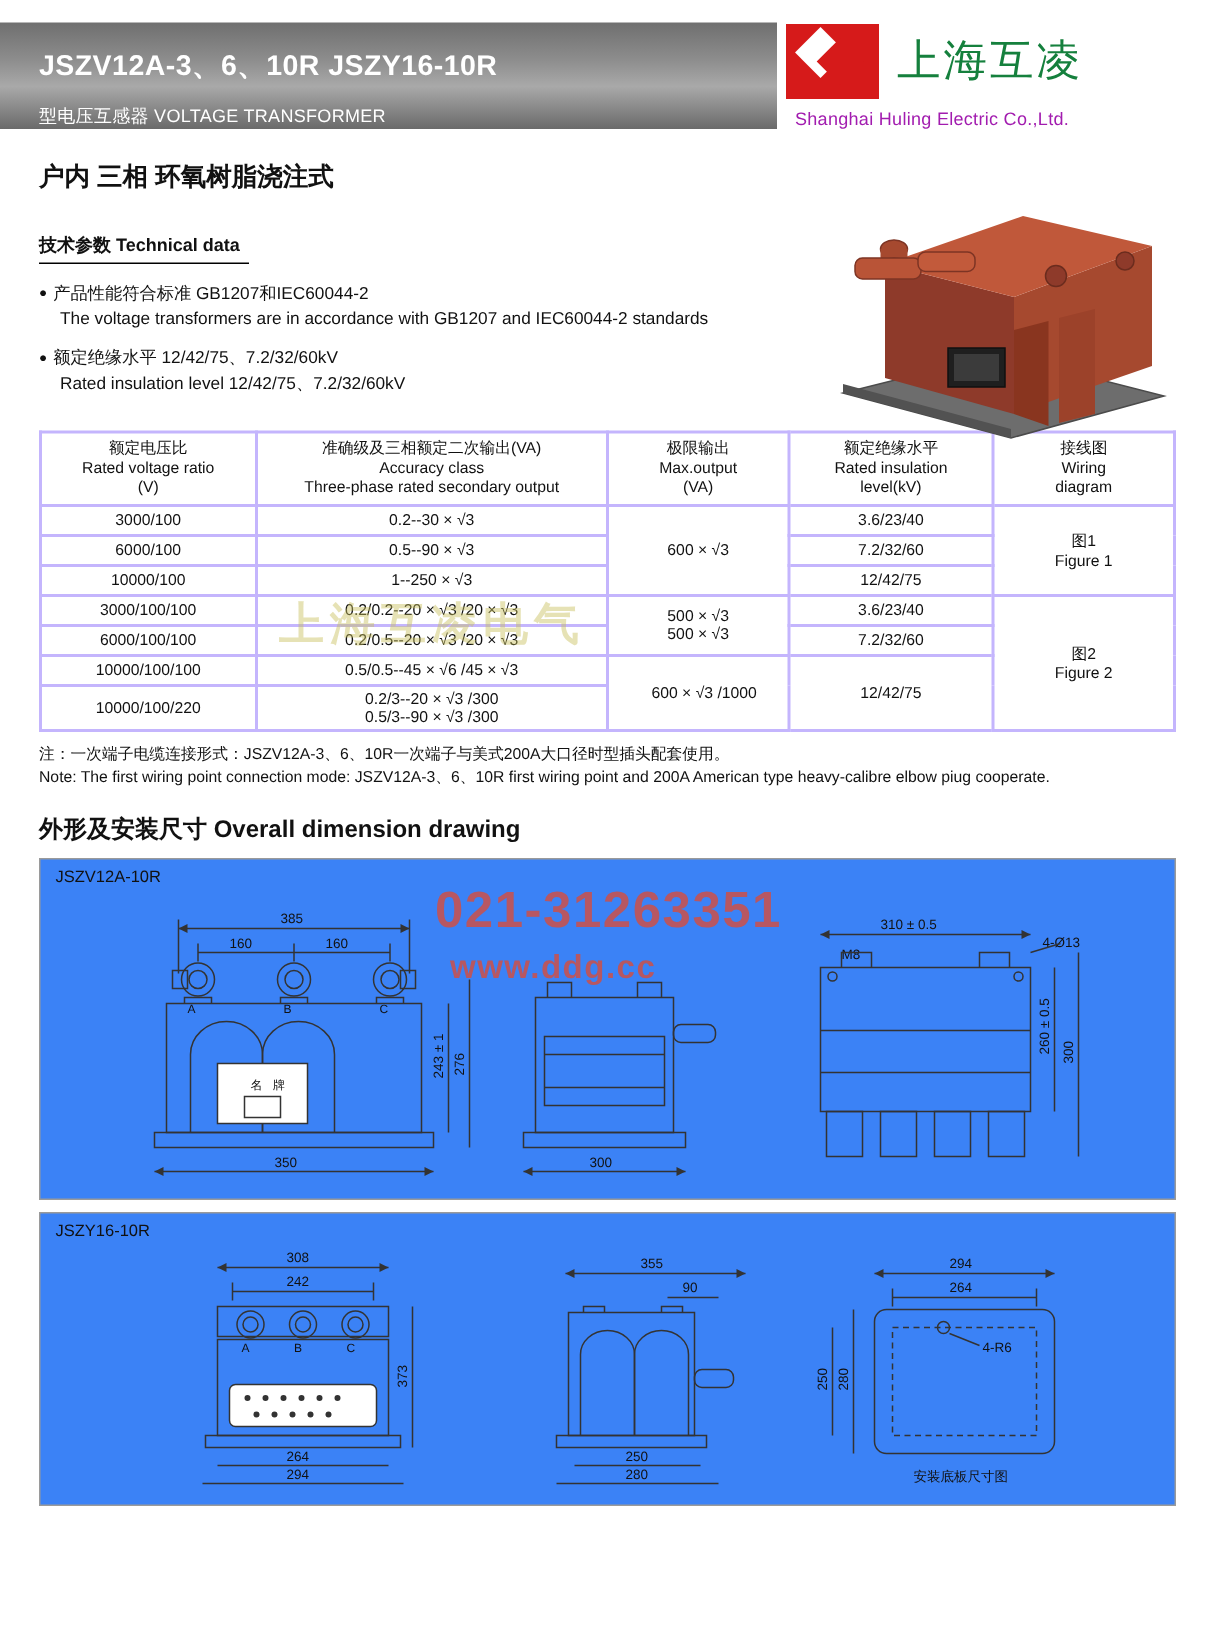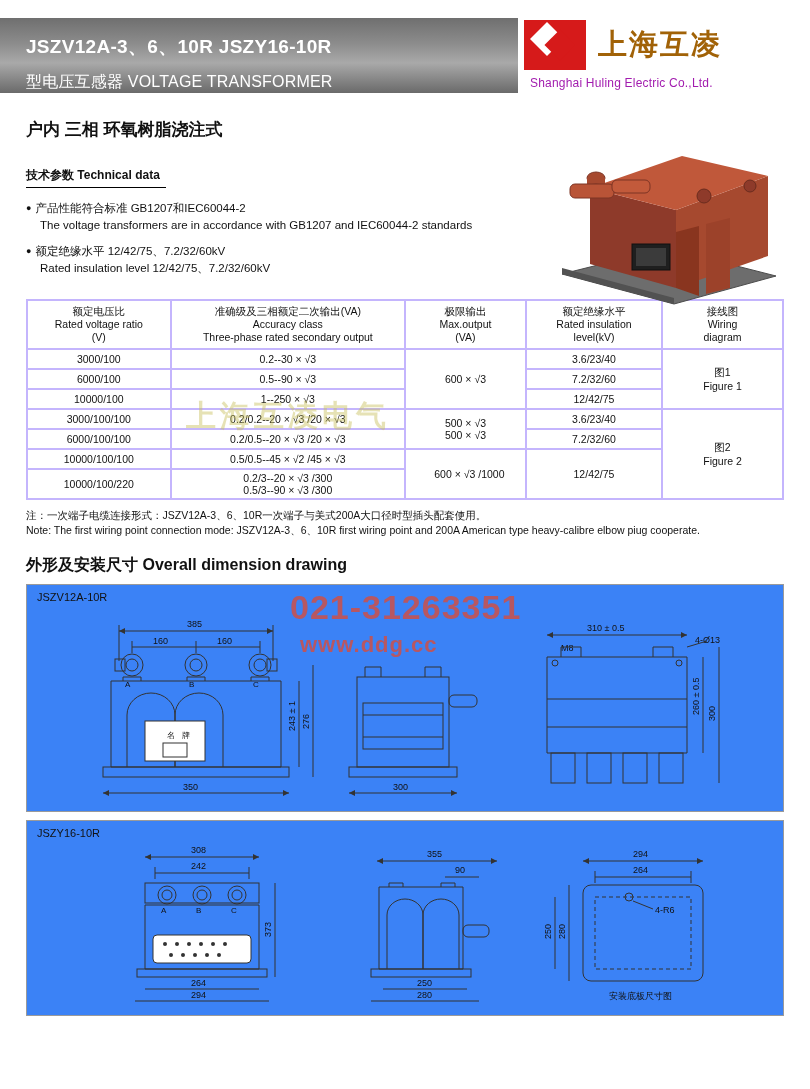--- a/index.html
+++ b/index.html
@@ -11,37 +11,36 @@
     font-family: "Liberation Sans", sans-serif;
     color: #111;
     position: relative;
     overflow: hidden;
   }
 
   
   .header {
     height: 86px;
     display: flex;
-    align-items: center;
-    margin-top: 12px;
+    align-items: flex-end;
   }
   .header-left {
     flex: 1;
     background: linear-gradient(to bottom, #6f6f6f 0%, #8d8d8d 35%, #a9a9a9 60%, #6a6a6a 100%);
     color: #fff;
     padding: 16px 0 0 26px;
   }
   .header-title {
     font-size: 19px;
     font-weight: bold;
     letter-spacing: 0.3px;
     white-space: nowrap;
   }
   .header-sub {
-    font-size: 16px;
+    font-size: 12px;
     margin-top: 12px;
     letter-spacing: 0.2px;
   }
   .header-right {
     width: 292px;
     background: #ffffff;
     display: flex;
     flex-direction: column;
     justify-content: center;
     align-items: flex-start;
@@ -64,22 +63,22 @@
   .logo-mark:after {
     content:"";
     position:absolute;
     left: 25px; top: 14px;
     width: 22px; height: 22px;
     background: #d61a1a;
     transform: rotate(45deg);
   }
   .logo-cn {
     font-size: 29px;
-    font-weight: bold;
-    color: #a16207;
+    font-weight: normal;
+    color: #15803d;
     letter-spacing: 2px;
   }
   .logo-en {
     font-size: 12px;
     color: #a21caf;
     margin-top: 6px;
     margin-left: 6px;
     letter-spacing: 0.2px;
   }
 
@@ -320,21 +319,21 @@
           <div>Figure 2</div>
         </td>
       </tr>
       <tr class="rowh">
         <td>6000/100/100</td>
         <td>0.2/0.5--20 × √3 /20 × √3</td>
         <td>7.2/32/60</td>
       </tr>
       <tr class="rowh">
         <td>10000/100/100</td>
-        <td>0.5/0.5--45 × √2 /45 × √3</td>
+        <td>0.5/0.5--45 × √6 /45 × √3</td>
         <td rowspan="2" style="border-top:0"></td>
         <td rowspan="2">12/42/75</td>
       </tr>
       <tr style="height:30px">
         <td>10000/100/220</td>
         <td>
           <div>0.2/3--20 × √3 /300</div>
           <div>0.5/3--90 × √3 /300</div>
         </td>
       </tr>

